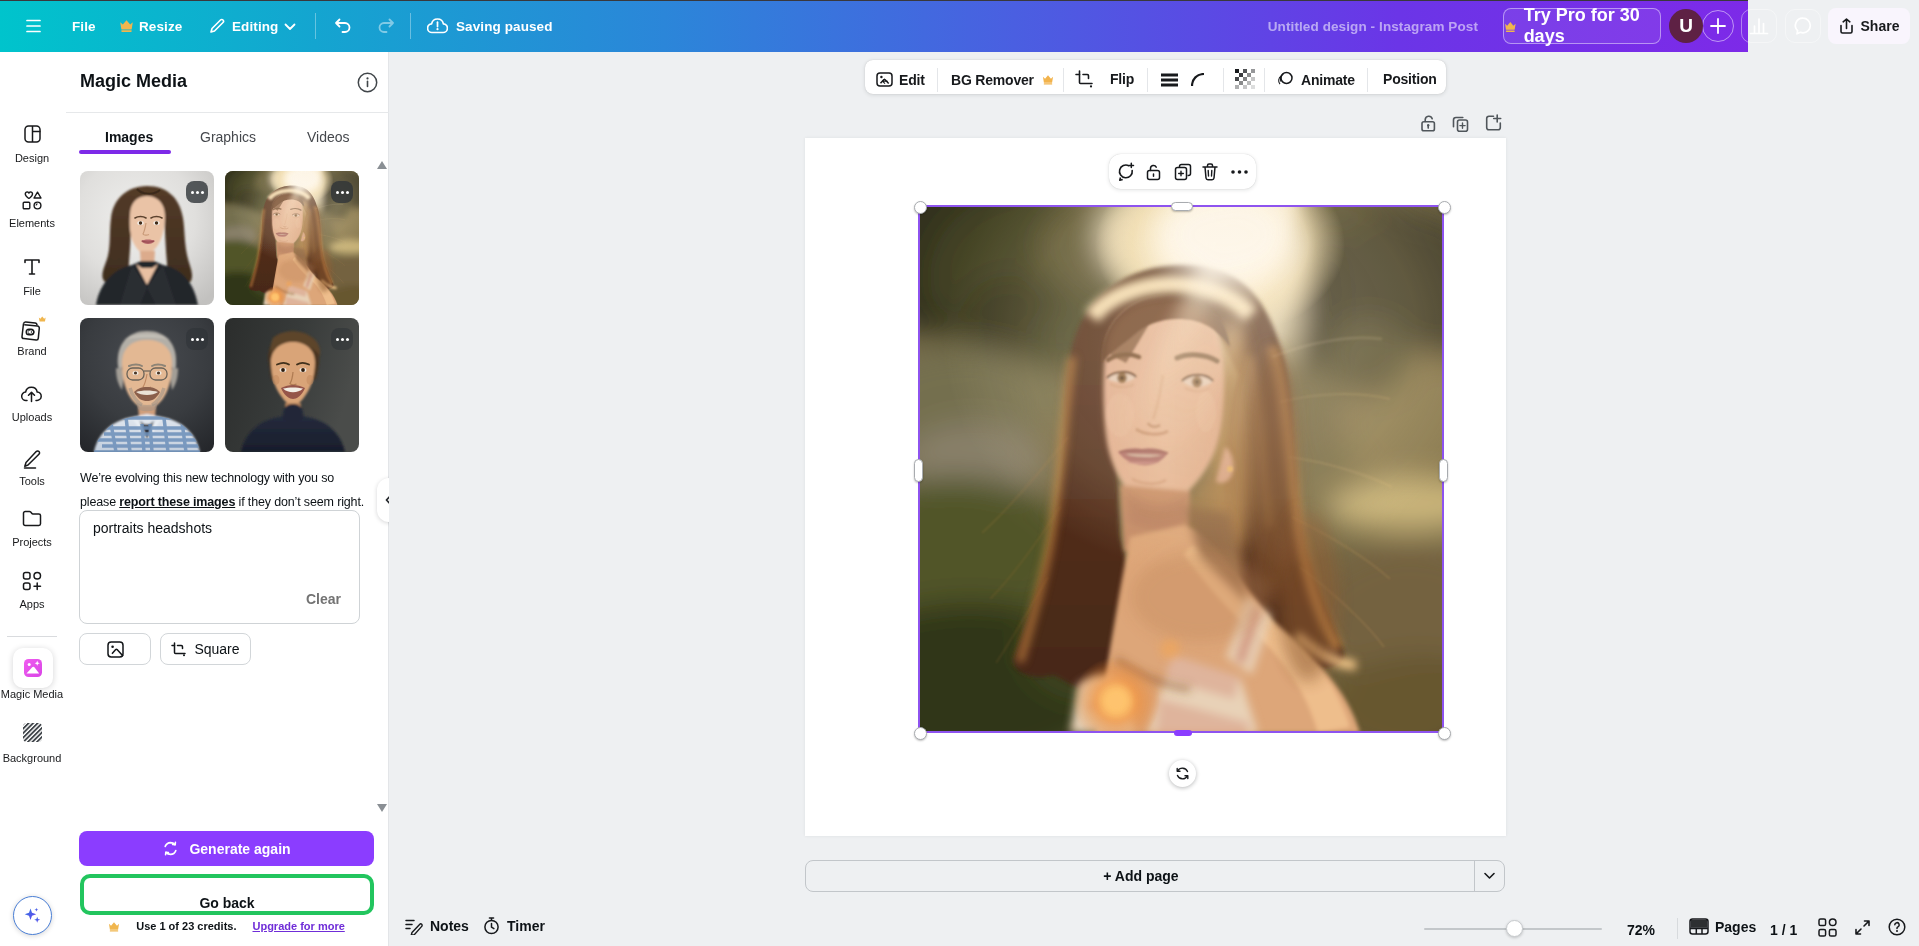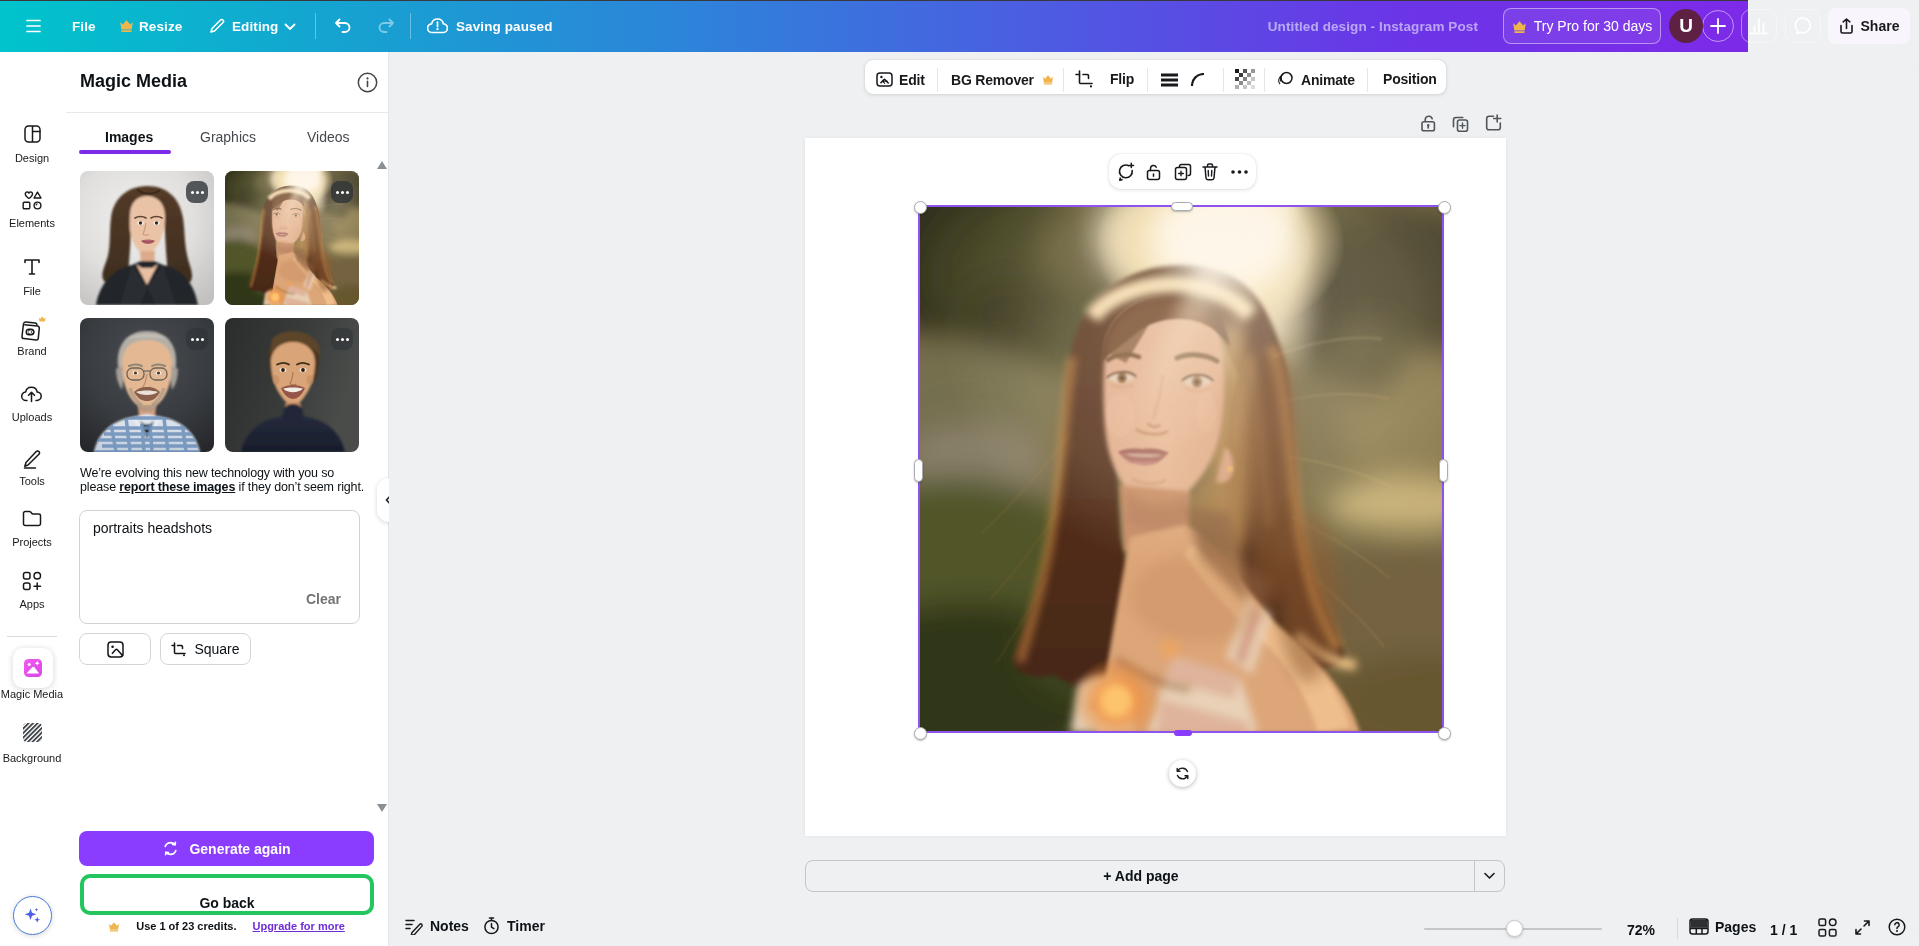--- a/index.html
+++ b/index.html
@@ -251,21 +251,21 @@
     </svg>
   <div class="tb-item" style="left:456px">Saving paused</div>
 
   <div class="tb-item" style="left:1248px;width:230px;justify-content:flex-end;font-weight:bold;font-size:13.5px;color:rgba(255,255,255,.55)">Untitled design - Instagram Post</div>
 
   <div class="abs" style="left:1503px;top:8px;width:158px;height:36px;border:1px solid rgba(255,255,255,.45);border-radius:8px;background:rgba(255,255,255,.07);display:flex;align-items:center;justify-content:center;gap:7px">
     <svg width="15" height="13" viewBox="0 0 15 13">
         <path d="M1.2 3.2 3.8 5.6 7.5 1.2l3.7 4.4 2.6-2.4-1.2 7.3H2.4Z" fill="#f0b64e"></path>
         <rect x="2.2" y="11.3" width="10.6" height="1.6" rx=".8" fill="#f0b64e"></rect>
       </svg>
-    <span style="color:#fff;font-size:14px;font-weight:normal">Try Pro for 30 days</span>
+    <span style="color:#fff;font-size:18px;font-weight:bold">Try Pro for 30 days</span>
   </div>
 
   <div class="abs" style="left:1702px;top:10px;width:32px;height:32px;border:1px solid rgba(255,255,255,.5);border-radius:50%;"></div>
   <svg class="abs" style="left:1709px;top:17px" width="18" height="18" viewBox="0 0 18 18">
       <path d="M9 2v14M2 9h14" stroke="#fff" stroke-width="1.8" stroke-linecap="round"></path>
     </svg>
   <div class="abs" style="left:1669px;top:9px;width:34px;height:34px;border-radius:50%;background:#5e2144;display:flex;align-items:center;justify-content:center;color:#fff;font-size:19px;font-weight:bold">U</div>
 
   <div class="abs" style="left:1741px;top:9px;width:36px;height:34px;border:1px solid rgba(255,255,255,.4);border-radius:10px"></div>
   <svg class="abs" style="left:1749px;top:17px" width="20" height="18" viewBox="0 0 20 18">
@@ -541,21 +541,21 @@
 <ellipse cx="85" cy="62" rx="3.5" ry="5" fill="#c28a5e" opacity=".55"></ellipse>
 </g>
 </svg>
     </div>
 
   <div class="dots" style="left:122px;top:129px"></div>
   <div class="dots" style="left:267px;top:129px"></div>
   <div class="dots dark" style="left:122px;top:276px"></div>
   <div class="dots dark" style="left:267px;top:276px"></div>
 
-  <div class="abs" style="left:16px;top:414px;width:316px;font-size:12.5px;line-height:14px;color:#0d1216;letter-spacing:-.15px">We’re evolving this new technology with you so<br>please <b style="text-decoration:underline">report these images</b> if they don’t seem right.</div>
+  <div class="abs" style="left:16px;top:414px;width:316px;font-size:12.5px;line-height:24px;color:#0d1216;letter-spacing:-.15px">We’re evolving this new technology with you so<br>please <b style="text-decoration:underline">report these images</b> if they don’t seem right.</div>
 
   <div class="abs" style="left:15px;top:458px;width:281px;height:114px;border:1px solid #cfd3d6;border-radius:8px;background:#fff">
     <div style="margin:9px 0 0 13px;font-size:14px;color:#0d1216">portraits headshots</div>
     <div style="position:absolute;right:18px;bottom:16px;font-size:14px;font-weight:bold;color:#737373">Clear</div>
   </div>
 
   <div class="abs" style="left:15px;top:581px;width:72px;height:32px;border:1px solid #d2d6d9;border-radius:8px;display:flex;align-items:center;justify-content:center">
     <svg width="17" height="17" viewBox="0 0 17 17">
         <rect x="1" y="1" width="15" height="15" rx="3.2" fill="none" stroke="#121518" stroke-width="1.5"></rect>
         <circle cx="5.6" cy="5.8" r="1.3" fill="#121518"></circle>

